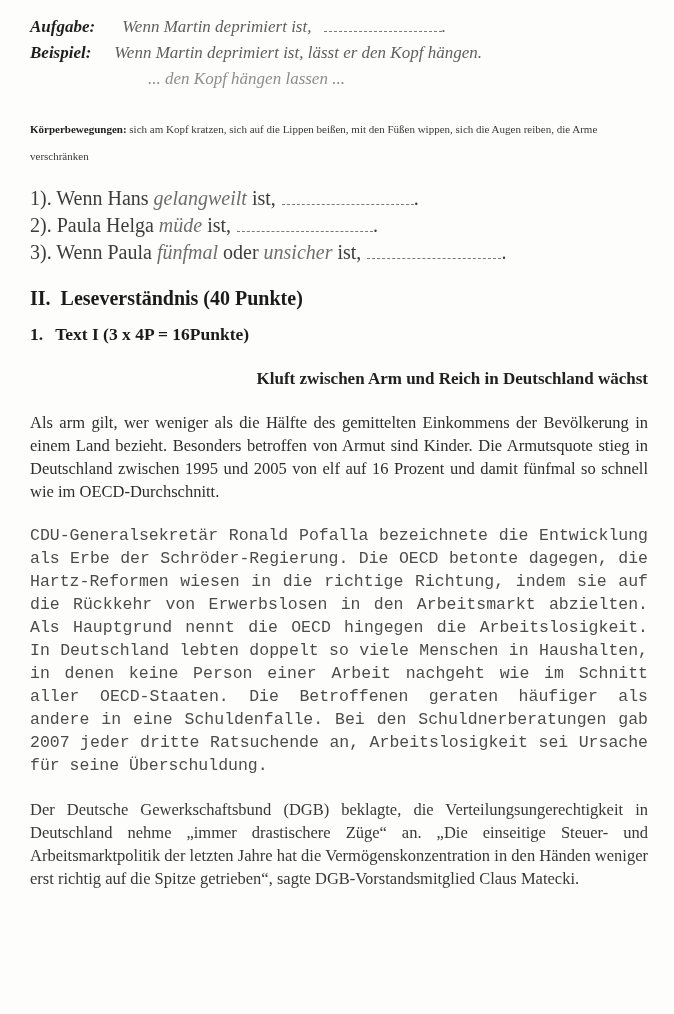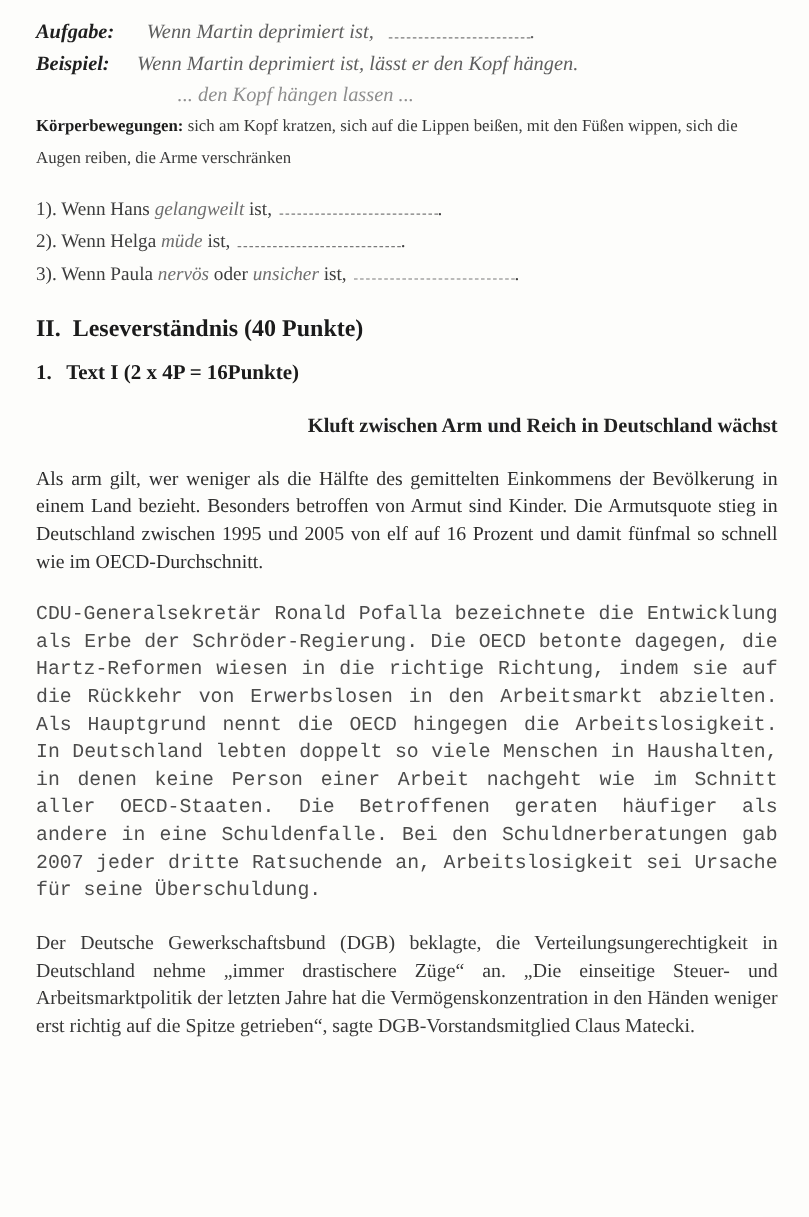--- a/index.html
+++ b/index.html
@@ -34,28 +34,29 @@
     height: 14px;
     border-bottom: 1px dashed #7a7a7a;
     vertical-align: baseline;
   }
   .aufgabe-blank { width: 118px; margin-left: 8px; }
   .hint-row { padding-left: 118px; }
   .beispiel-row .ex-label { display: inline-block; width: 80px; }
 
   
   .koerper {
-    font-size: 14px;
+    margin-top: 24px;
+    font-size: 11px;
     line-height: 27px;
     color: #3a3a3a;
   }
   .koerper b { color: #1d1d1d; }
 
   
-  .fill-list { margin-top: 15px; font-size: 16px; color: #3d3d3d; }
+  .fill-list { margin-top: 15px; font-size: 20px; color: #3d3d3d; }
   .fill-item { line-height: 27px; white-space: nowrap; }
   .fill-item i { color: #6e6e6e; }
   .item-blank { width: 132px; margin-left: 6px; }
   .fill-item:nth-child(2) .item-blank { width: 136px; }
   .fill-item:nth-child(3) .item-blank { width: 134px; }
   .fill-item:nth-child(4) .item-blank { width: 140px; margin-left: 14px; }
   .fill-item:nth-child(5) .item-blank { width: 146px; margin-left: 16px; border-bottom-style: solid; border-bottom-color: #4d4d4d; }
 
   
   .heading {
@@ -119,41 +120,41 @@
     <div class="fill-item">
       <span>1).</span>
       <span>Wenn Hans</span>
       <i>gelangweilt</i>
       <span></span>
       <i></i>
       <span>ist,</span><span class="blank item-blank"></span><span>.</span>
     </div>
     <div class="fill-item">
       <span>2).</span>
-      <span>Wenn Helga</span>
+      <span>Paula Helga</span>
       <i>müde</i>
       <span></span>
       <i></i>
       <span>ist,</span><span class="blank item-blank"></span><span>.</span>
     </div>
     <div class="fill-item">
       <span>3).</span>
       <span>Wenn Paula</span>
-      <i>nervös</i>
+      <i>fünfmal</i>
       <span>oder</span>
       <i>unsicher</i>
       <span>ist,</span><span class="blank item-blank"></span><span>.</span>
     </div>
   </div>
 
   <div class="heading">
     <span class="h-num">II.</span><span>Leseverständnis (40 Punkte)</span>
   </div>
   <div class="subheading">
-    <span class="h-num">1.</span><span>Text I (2 x 4P = 16Punkte)</span>
+    <span class="h-num">1.</span><span>Text I (3 x 4P = 16Punkte)</span>
   </div>
 
   <div class="article-title">Kluft zwischen Arm und Reich in Deutschland wächst</div>
 
   <div class="article">
     <p>Als arm gilt, wer weniger als die Hälfte des gemittelten Einkommens der Bevölkerung in einem Land bezieht. Besonders betroffen von Armut sind Kinder. Die Armutsquote stieg in Deutschland zwischen 1995 und 2005 von elf auf 16 Prozent und damit fünfmal so schnell wie im OECD-Durchschnitt.</p>
     <p>CDU-Generalsekretär Ronald Pofalla bezeichnete die Entwicklung als Erbe der Schröder-Regierung. Die OECD betonte dagegen, die Hartz-Reformen wiesen in die richtige Richtung, indem sie auf die Rückkehr von Erwerbslosen in den Arbeitsmarkt abzielten. Als Hauptgrund nennt die OECD hingegen die Arbeitslosigkeit. In Deutschland lebten doppelt so viele Menschen in Haushalten, in denen keine Person einer Arbeit nachgeht wie im Schnitt aller OECD-Staaten. Die Betroffenen geraten häufiger als andere in eine Schuldenfalle. Bei den Schuldnerberatungen gab 2007 jeder dritte Ratsuchende an, Arbeitslosigkeit sei Ursache für seine Überschuldung.</p>
     <p>Der Deutsche Gewerkschaftsbund (DGB) beklagte, die Verteilungsungerechtigkeit in Deutschland nehme „immer drastischere Züge“ an. „Die einseitige Steuer- und Arbeitsmarktpolitik der letzten Jahre hat die Vermögenskonzentration in den Händen weniger erst richtig auf die Spitze getrieben“, sagte DGB-Vorstandsmitglied Claus Matecki.</p>
   </div>
 

